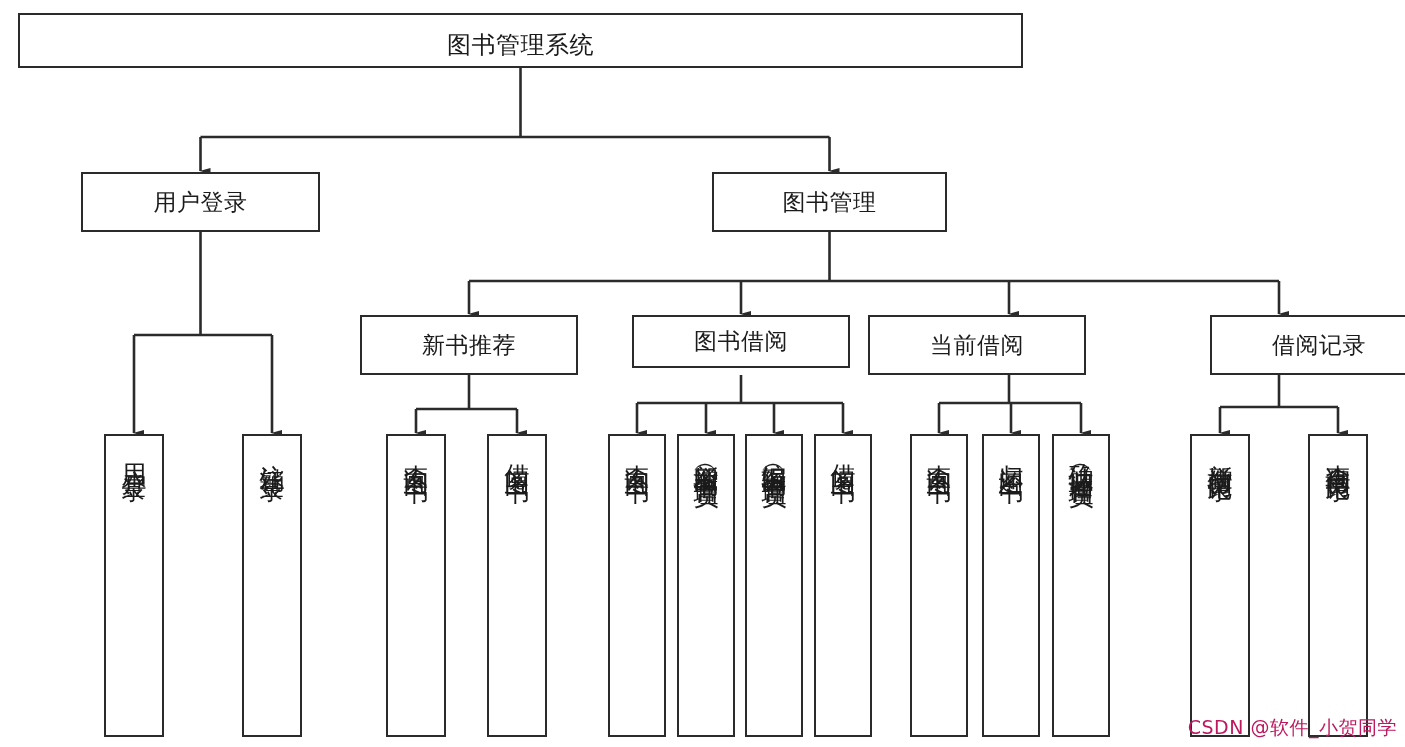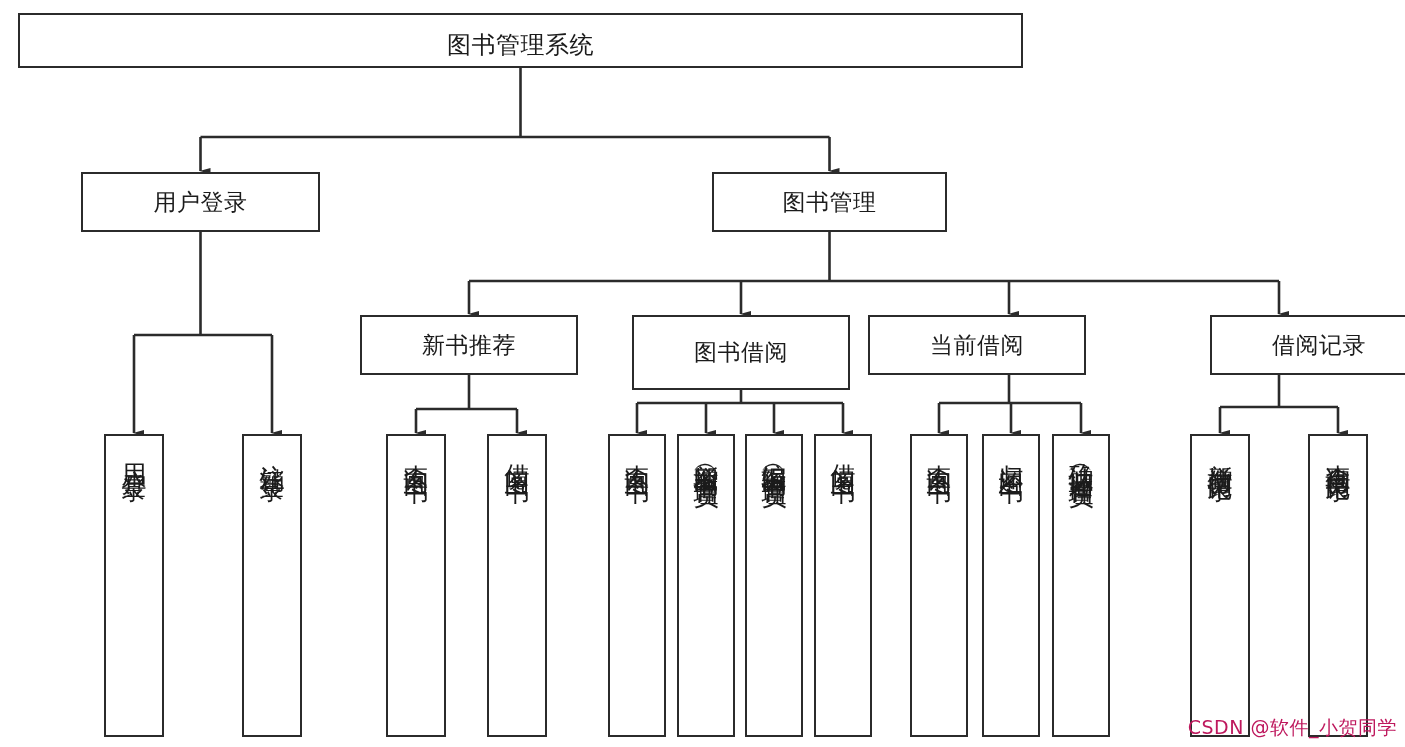--- a/index.html
+++ b/index.html
@@ -129,21 +129,21 @@
   <div class="node h" style="left: 81px; top: 172px; width: 239px; height: 60px;">
     <span class="label">用户登录</span>
   </div>
   <div class="node h" style="left: 712px; top: 172px; width: 235px; height: 60px;">
     <span class="label">图书管理</span>
   </div>
 
   <div class="node h" style="left: 360px; top: 315px; width: 218px; height: 60px;">
     <span class="label">新书推荐</span>
   </div>
-  <div class="node h" style="left: 632px; top: 315px; width: 218px; height: 75px;">
+  <div class="node h" style="left: 632px; top: 315px; width: 218px; height: 53px;">
     <span class="label">图书借阅</span>
   </div>
   <div class="node h" style="left: 868px; top: 315px; width: 218px; height: 60px;">
     <span class="label">当前借阅</span>
   </div>
   <div class="node h" style="left: 1210px; top: 315px; width: 218px; height: 60px;">
     <span class="label">借阅记录</span>
   </div>
 
   <div class="node v" style="left: 104px; top: 434px; width: 60px; height: 303px;">

